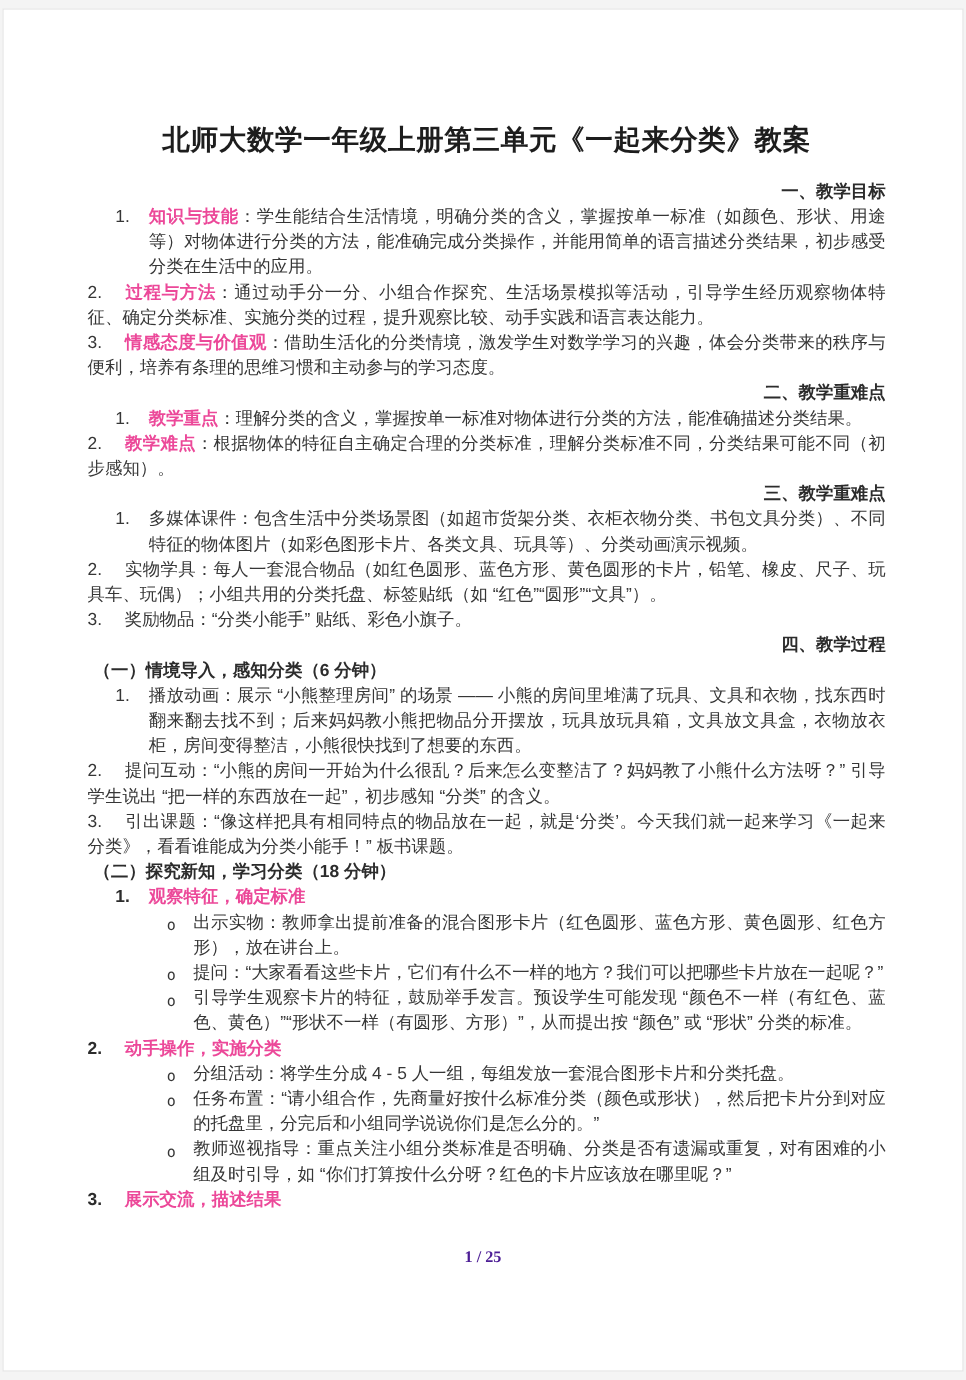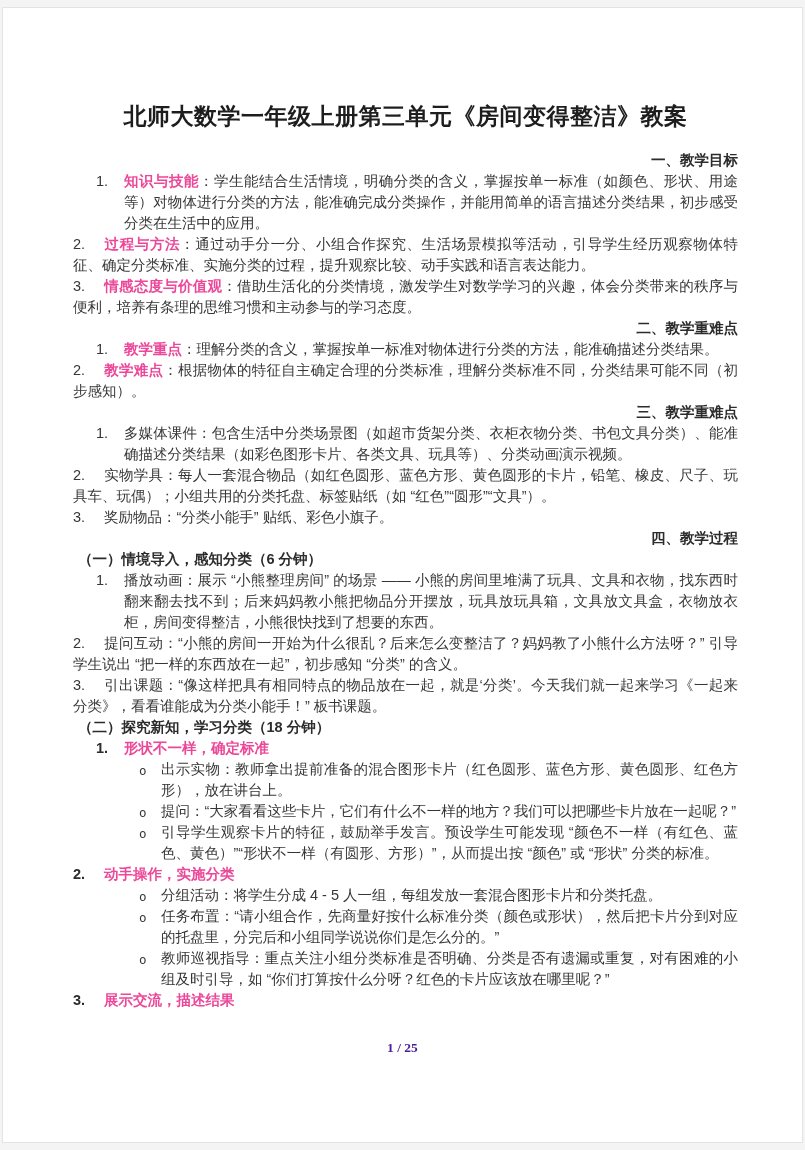--- a/index.html
+++ b/index.html
@@ -67,40 +67,40 @@
     font-size: 13.5px;
     color: #4c1d95;
   }
 </style>
 </head>
 <body>
 
 <div class="viewport">
   <div class="page">
     <div class="content">
-      <div class="doc-title">北师大数学一年级上册第三单元《房间变得整洁》教案</div>
+      <div class="doc-title">北师大数学一年级上册第三单元《一起来分类》教案</div>
       <div>
           <div class="para h1 pb"><span>一、教学目标</span></div>
           <div class="para num"><span class="marker">1.</span><span class="b">知识与技能</span><span>：学生能结合生活情境，明确分类的含义，掌握按单一标准（如颜色、形状、用途等）对物体进行分类的方法，能准确完成分类操作，并能用简单的语言描述分类结果，初步感受分类在生活中的应用。</span></div>
           <div class="para flush"><span class="marker">2.</span><span class="b">过程与方法</span><span>：通过动手分一分、小组合作探究、生活场景模拟等活动，引导学生经历观察物体特征、确定分类标准、实施分类的过程，提升观察比较、动手实践和语言表达能力。</span></div>
           <div class="para flush"><span class="marker">3.</span><span class="b">情感态度与价值观</span><span>：借助生活化的分类情境，激发学生对数学学习的兴趣，体会分类带来的秩序与便利，培养有条理的思维习惯和主动参与的学习态度。</span></div>
           <div class="para h1 pb"><span>二、教学重难点</span></div>
           <div class="para num"><span class="marker">1.</span><span class="b">教学重点</span><span>：理解分类的含义，掌握按单一标准对物体进行分类的方法，能准确描述分类结果。</span></div>
           <div class="para flush"><span class="marker">2.</span><span class="b">教学难点</span><span>：根据物体的特征自主确定合理的分类标准，理解分类标准不同，分类结果可能不同（初步感知）。</span></div>
           <div class="para h1 pb"><span>三、教学重难点</span></div>
-          <div class="para num"><span class="marker">1.</span><span>多媒体课件：包含生活中分类场景图（如超市货架分类、衣柜衣物分类、书包文具分类）、能准确描述分类结果（如彩色图形卡片、各类文具、玩具等）、分类动画演示视频。</span></div>
+          <div class="para num"><span class="marker">1.</span><span>多媒体课件：包含生活中分类场景图（如超市货架分类、衣柜衣物分类、书包文具分类）、不同特征的物体图片（如彩色图形卡片、各类文具、玩具等）、分类动画演示视频。</span></div>
           <div class="para flush"><span class="marker">2.</span><span>实物学具：每人一套混合物品（如红色圆形、蓝色方形、黄色圆形的卡片，铅笔、橡皮、尺子、玩具车、玩偶）；小组共用的分类托盘、标签贴纸（如 “红色”“圆形”“文具”）。</span></div>
           <div class="para flush"><span class="marker">3.</span><span>奖励物品：“分类小能手” 贴纸、彩色小旗子。</span></div>
           <div class="para h1 pb"><span>四、教学过程</span></div>
           <div class="para h2 pb"><span>（一）情境导入，感知分类（6 分钟）</span></div>
           <div class="para num"><span class="marker">1.</span><span>播放动画：展示 “小熊整理房间” 的场景 —— 小熊的房间里堆满了玩具、文具和衣物，找东西时翻来翻去找不到；后来妈妈教小熊把物品分开摆放，玩具放玩具箱，文具放文具盒，衣物放衣柜，房间变得整洁，小熊很快找到了想要的东西。</span></div>
           <div class="para flush"><span class="marker">2.</span><span>提问互动：“小熊的房间一开始为什么很乱？后来怎么变整洁了？妈妈教了小熊什么方法呀？” 引导学生说出 “把一样的东西放在一起”，初步感知 “分类” 的含义。</span></div>
           <div class="para flush"><span class="marker">3.</span><span>引出课题：“像这样把具有相同特点的物品放在一起，就是‘分类’。今天我们就一起来学习《一起来分类》，看看谁能成为分类小能手！” 板书课题。</span></div>
           <div class="para h2 pb"><span>（二）探究新知，学习分类（18 分钟）</span></div>
-          <div class="para num pb"><span class="marker">1.</span><span class="b">形状不一样，确定标准</span></div>
+          <div class="para num pb"><span class="marker">1.</span><span class="b">观察特征，确定标准</span></div>
           <div class="para bullet"><span class="marker">o</span><span>出示实物：教师拿出提前准备的混合图形卡片（红色圆形、蓝色方形、黄色圆形、红色方形），放在讲台上。</span></div>
           <div class="para bullet"><span class="marker">o</span><span>提问：“大家看看这些卡片，它们有什么不一样的地方？我们可以把哪些卡片放在一起呢？”</span></div>
           <div class="para bullet"><span class="marker">o</span><span>引导学生观察卡片的特征，鼓励举手发言。预设学生可能发现 “颜色不一样（有红色、蓝色、黄色）”“形状不一样（有圆形、方形）”，从而提出按 “颜色” 或 “形状” 分类的标准。</span></div>
           <div class="para flush pb"><span class="marker">2.</span><span class="b">动手操作，实施分类</span></div>
           <div class="para bullet"><span class="marker">o</span><span>分组活动：将学生分成 4 - 5 人一组，每组发放一套混合图形卡片和分类托盘。</span></div>
           <div class="para bullet"><span class="marker">o</span><span>任务布置：“请小组合作，先商量好按什么标准分类（颜色或形状），然后把卡片分到对应的托盘里，分完后和小组同学说说你们是怎么分的。”</span></div>
           <div class="para bullet"><span class="marker">o</span><span>教师巡视指导：重点关注小组分类标准是否明确、分类是否有遗漏或重复，对有困难的小组及时引导，如 “你们打算按什么分呀？红色的卡片应该放在哪里呢？”</span></div>
           <div class="para flush pb"><span class="marker">3.</span><span class="b">展示交流，描述结果</span></div>
         </div>
     </div>

